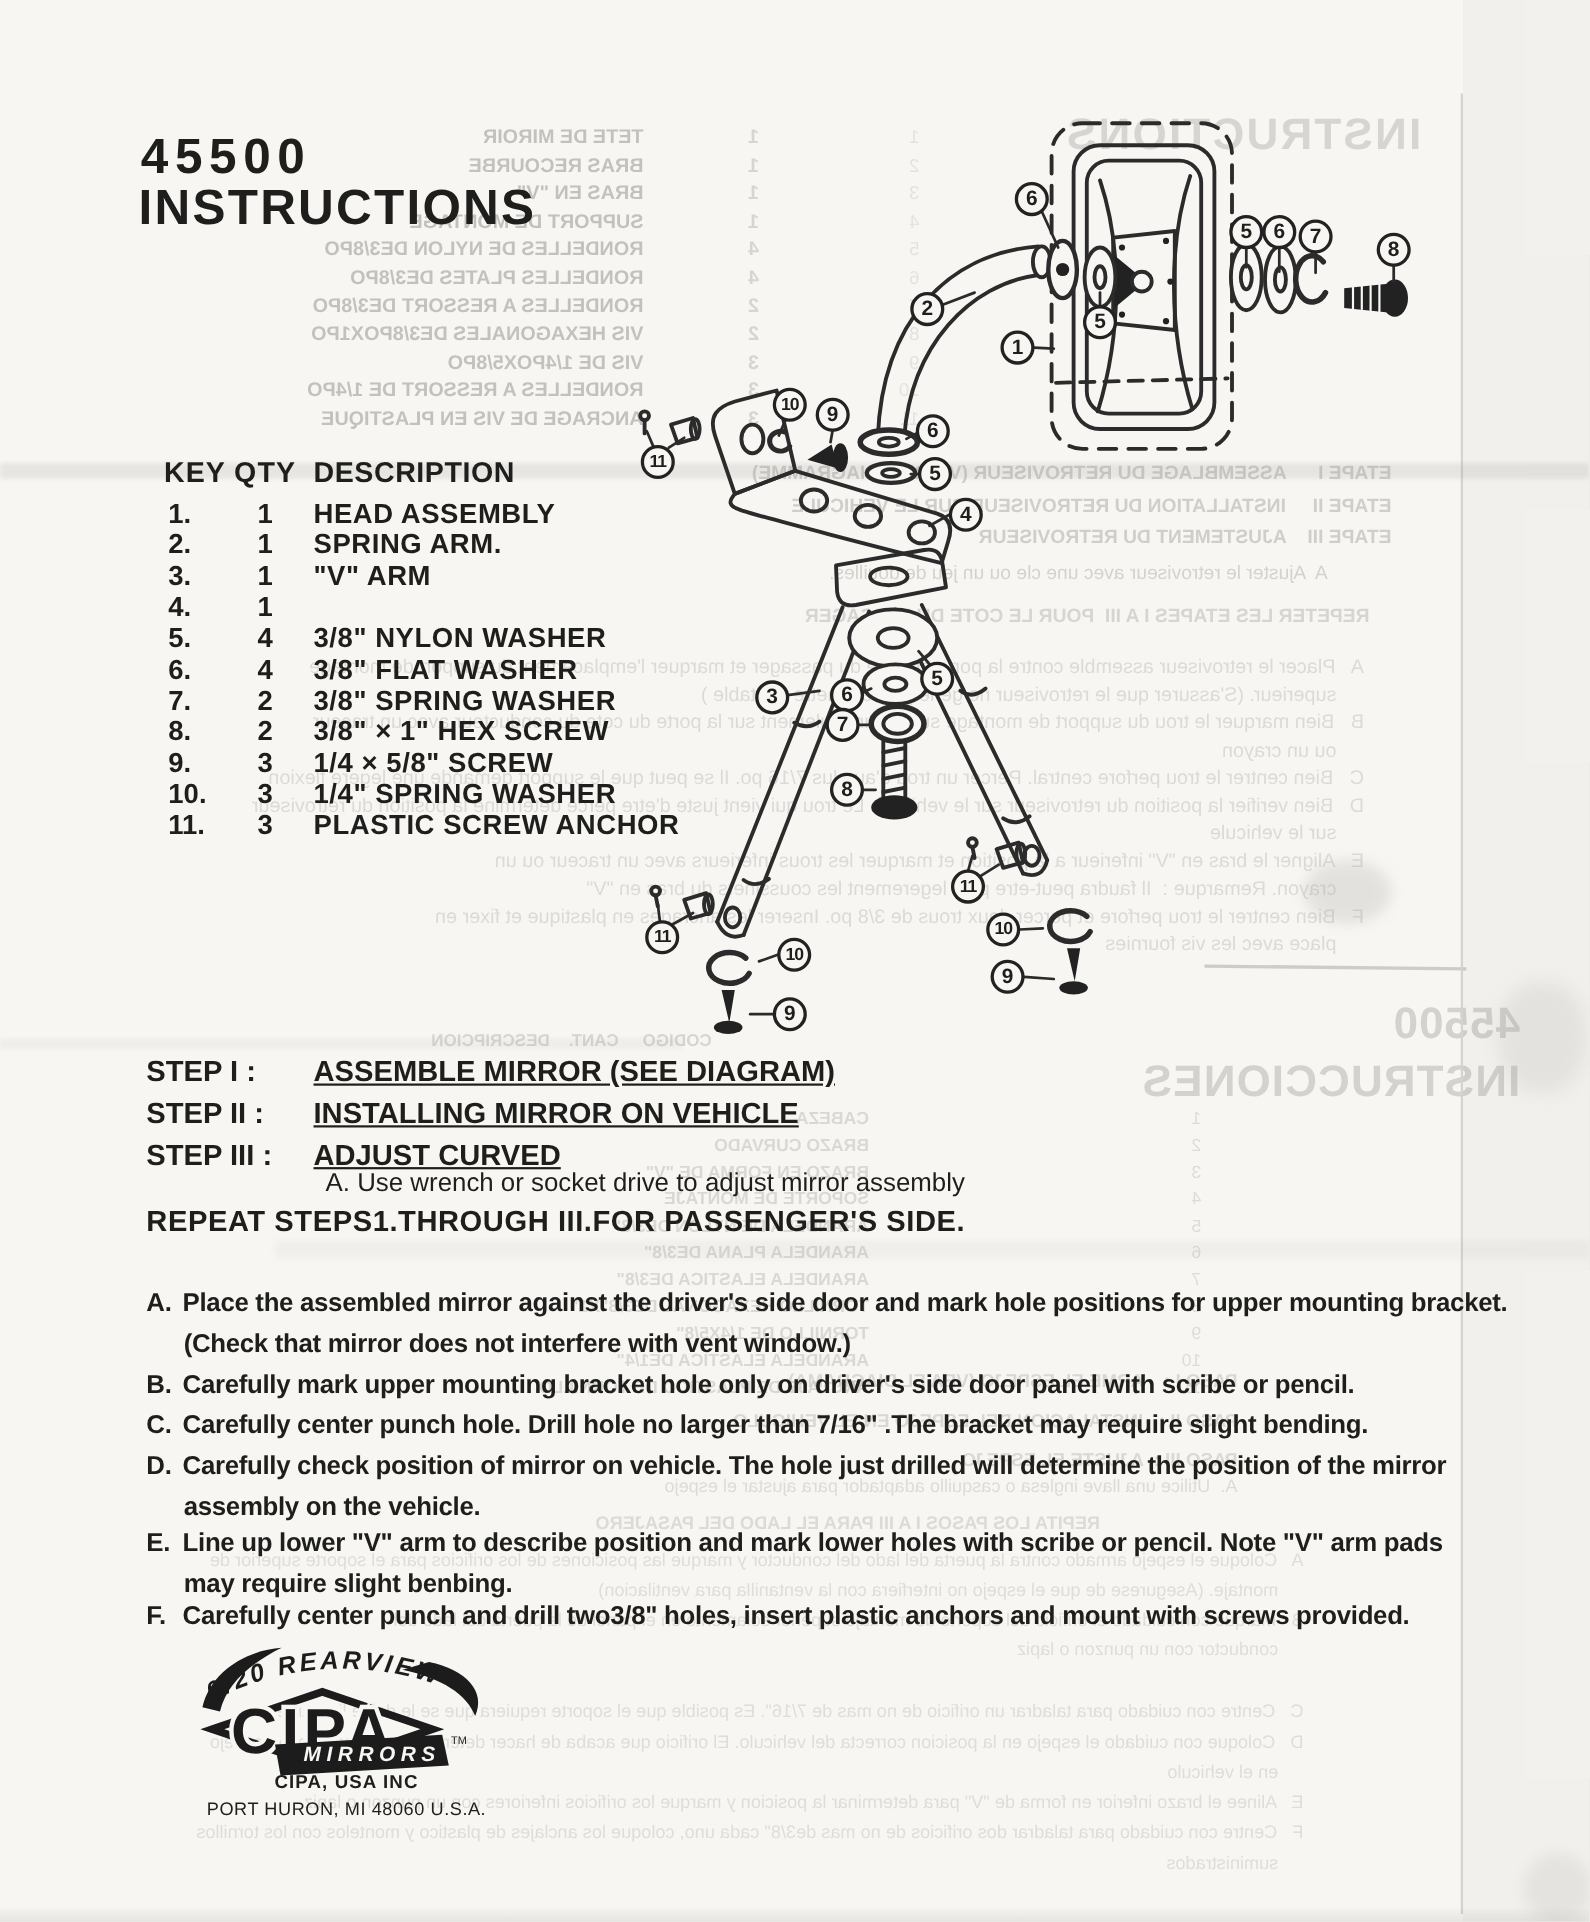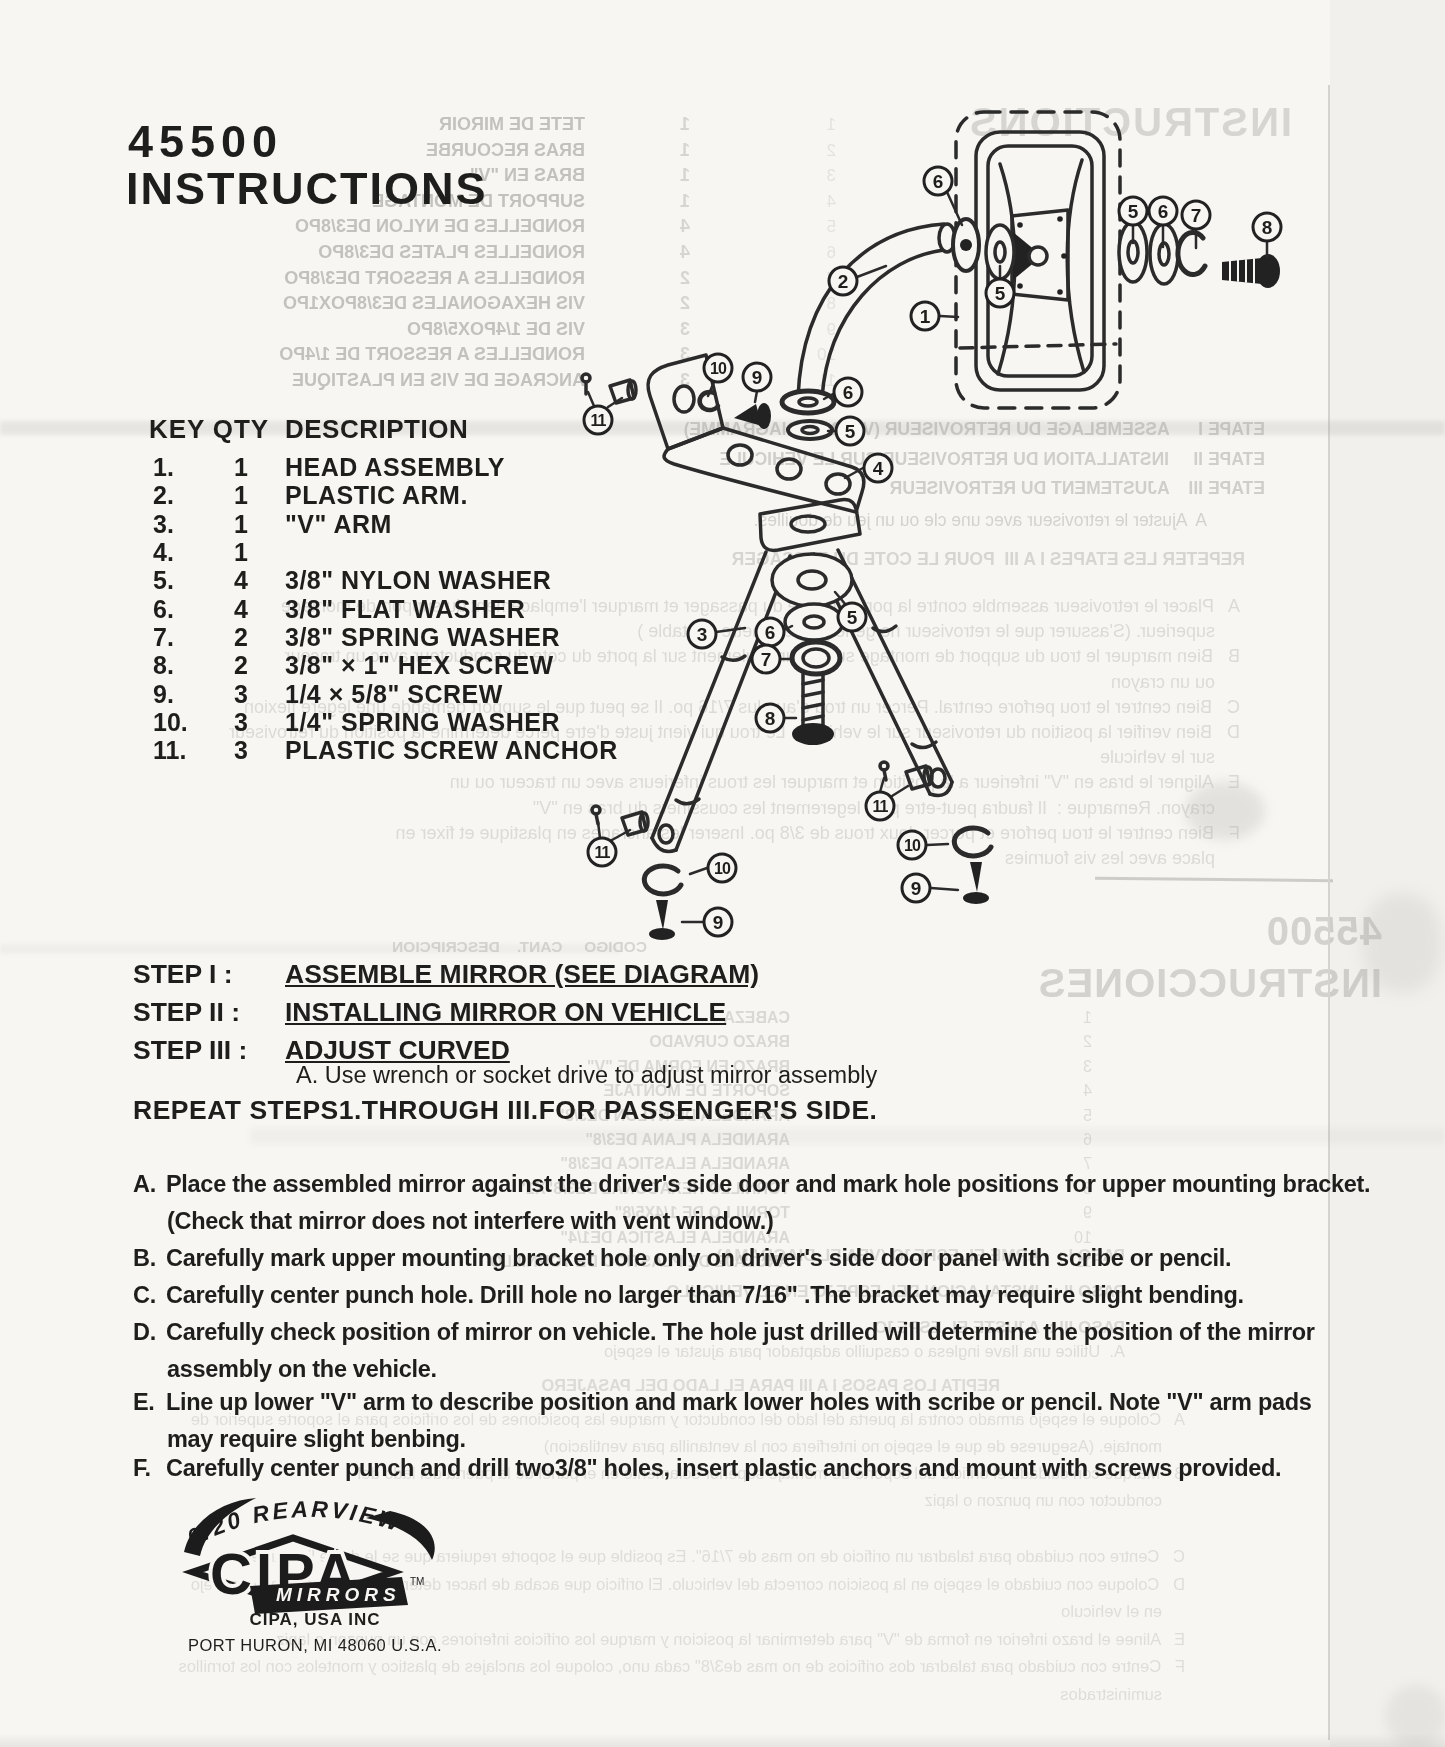--- a/index.html
+++ b/index.html
@@ -116,21 +116,21 @@
     </div>
     <div id="parts-rows">
         <div class="prow">
           <span class="c-key">1.</span>
           <span class="c-qty">1</span>
           <span class="c-desc">HEAD ASSEMBLY</span>
         </div>
         <div class="prow">
           <span class="c-key">2.</span>
           <span class="c-qty">1</span>
-          <span class="c-desc">PLASTIC ARM.</span>
+          <span class="c-desc">SPRING ARM.</span>
         </div>
         <div class="prow">
           <span class="c-key">3.</span>
           <span class="c-qty">1</span>
           <span class="c-desc">"V"  ARM</span>
         </div>
         <div class="prow">
           <span class="c-key">4.</span>
           <span class="c-qty">1</span>
         </div>

